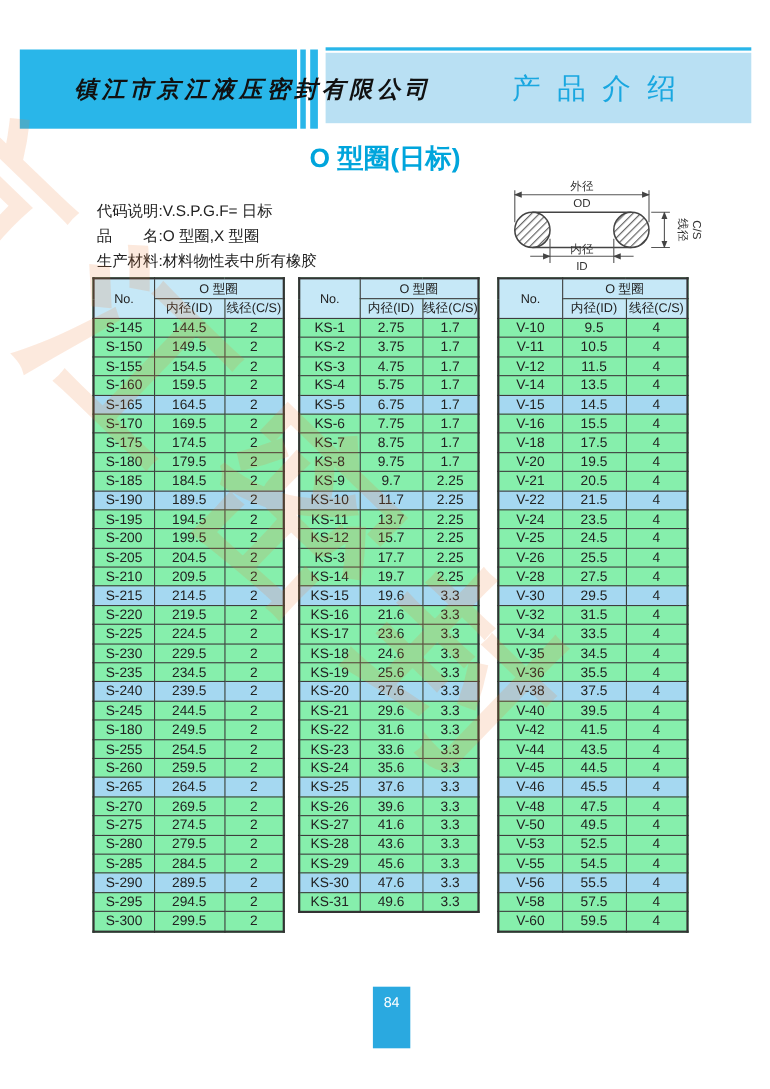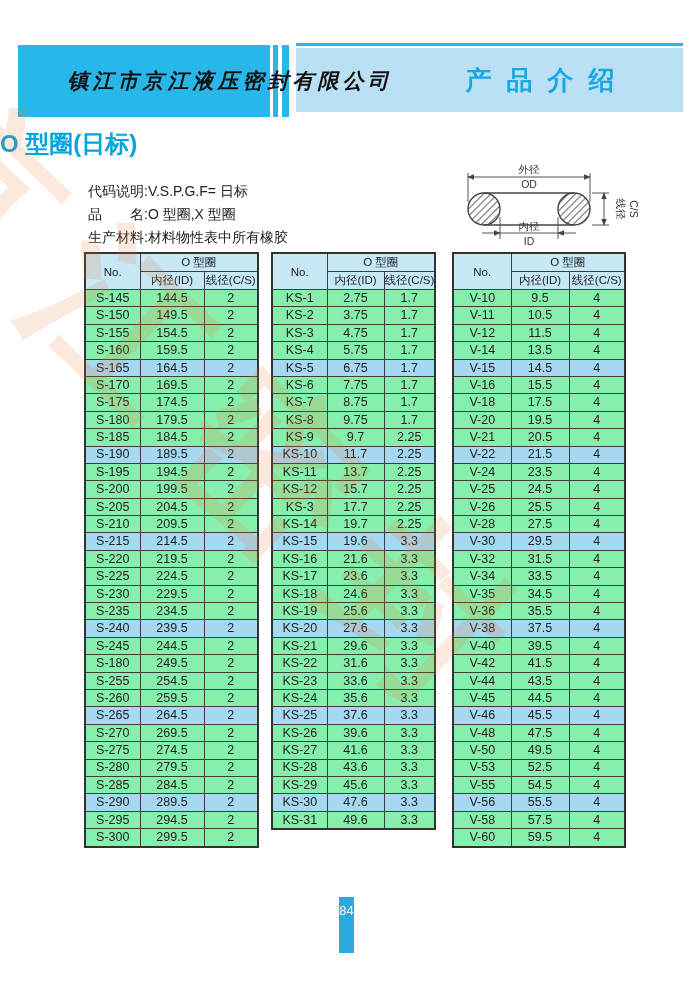--- a/index.html
+++ b/index.html
@@ -8,23 +8,23 @@
 
   
   .topline{position:absolute;left:296px;top:43px;width:387px;height:3px;background:var(--banner);}
   .banner-dark{position:absolute;left:18px;top:45px;width:252px;height:72px;background:var(--banner);}
   .stripe1{position:absolute;left:273px;top:45px;width:5px;height:72px;background:var(--banner);}
   .stripe2{position:absolute;left:282px;top:45px;width:7px;height:72px;background:var(--banner);}
   .banner-light{position:absolute;left:296px;top:48px;width:387px;height:64px;background:var(--banner-light);}
   .company{position:absolute;left:55px;top:45px;width:350px;height:72px;display:flex;align-items:center;justify-content:center;
            font-size:21px;font-weight:700;letter-spacing:4px;color:#111;z-index:3;font-style:italic;}
   .section{position:absolute;left:296px;top:48px;width:387px;height:64px;display:flex;align-items:center;justify-content:center;
-           padding-left:116px;box-sizing:border-box;color:var(--accent-text);font-size:26px;font-weight:700;letter-spacing:15px;z-index:3;}
-
-  .page-title{position:absolute;left:0;right:0;top:128px;text-align:left;
+           padding-left:116px;box-sizing:border-box;color:var(--accent-text);font-size:26px;font-weight:400;letter-spacing:15px;z-index:3;}
+
+  .page-title{position:absolute;left:0;right:0;top:128px;text-align:center;
               color:var(--title);font-size:24px;font-weight:700;}
 
   .info{position:absolute;left:88px;top:180px;font-size:14px;line-height:23px;color:#222;}
 
   .diagram{position:absolute;left:446px;top:160px;}
   .diagram .thin{stroke:#555;stroke-width:1;fill:none;}
   .diagram .dline{stroke:#444;stroke-width:1.4;fill:none;}
   .diagram .dt{font-size:10.5px;fill:#333;}
 
   
@@ -32,21 +32,21 @@
              border:2.5px solid #333;background:#86efac;z-index:2;}
   table.spec th{background:var(--header-bg);font-weight:400;font-size:11.5px;color:#222;
                 border:1.6px solid #3d3d3d;height:17px;padding:0;white-space:nowrap;text-align:center;}
   table.spec td{border:1.6px solid #3d3d3d;height:16.4px;padding:0;text-align:center;
                 font-size:12.5px;line-height:1;color:#222;}
   table.spec tr.hl td{background:var(--row-highlight);text-align:center;}
   #t0{left:84px;top:252px;width:175px;}
   #t1{left:271px;top:252px;width:165px;}
   #t2{left:452px;top:252px;width:174px;}
 
-  .page-badge{position:absolute;left:339px;top:897px;width:15px;height:56px;background:var(--page-badge);
+  .page-badge{position:absolute;left:339px;top:897px;width:34px;height:56px;background:var(--page-badge);
               color:#fff;font-size:13px;text-align:center;padding-top:6px;box-sizing:border-box;z-index:2;}
 
   .watermark{position:absolute;left:-10px;top:40px;z-index:5;pointer-events:none;
              font-size:170px;font-weight:700;letter-spacing:36px;white-space:nowrap;
              transform:rotate(44deg);transform-origin:0 0;opacity:0.16;}
 </style>
 </head>
 <body>
 
 <div id="page">

